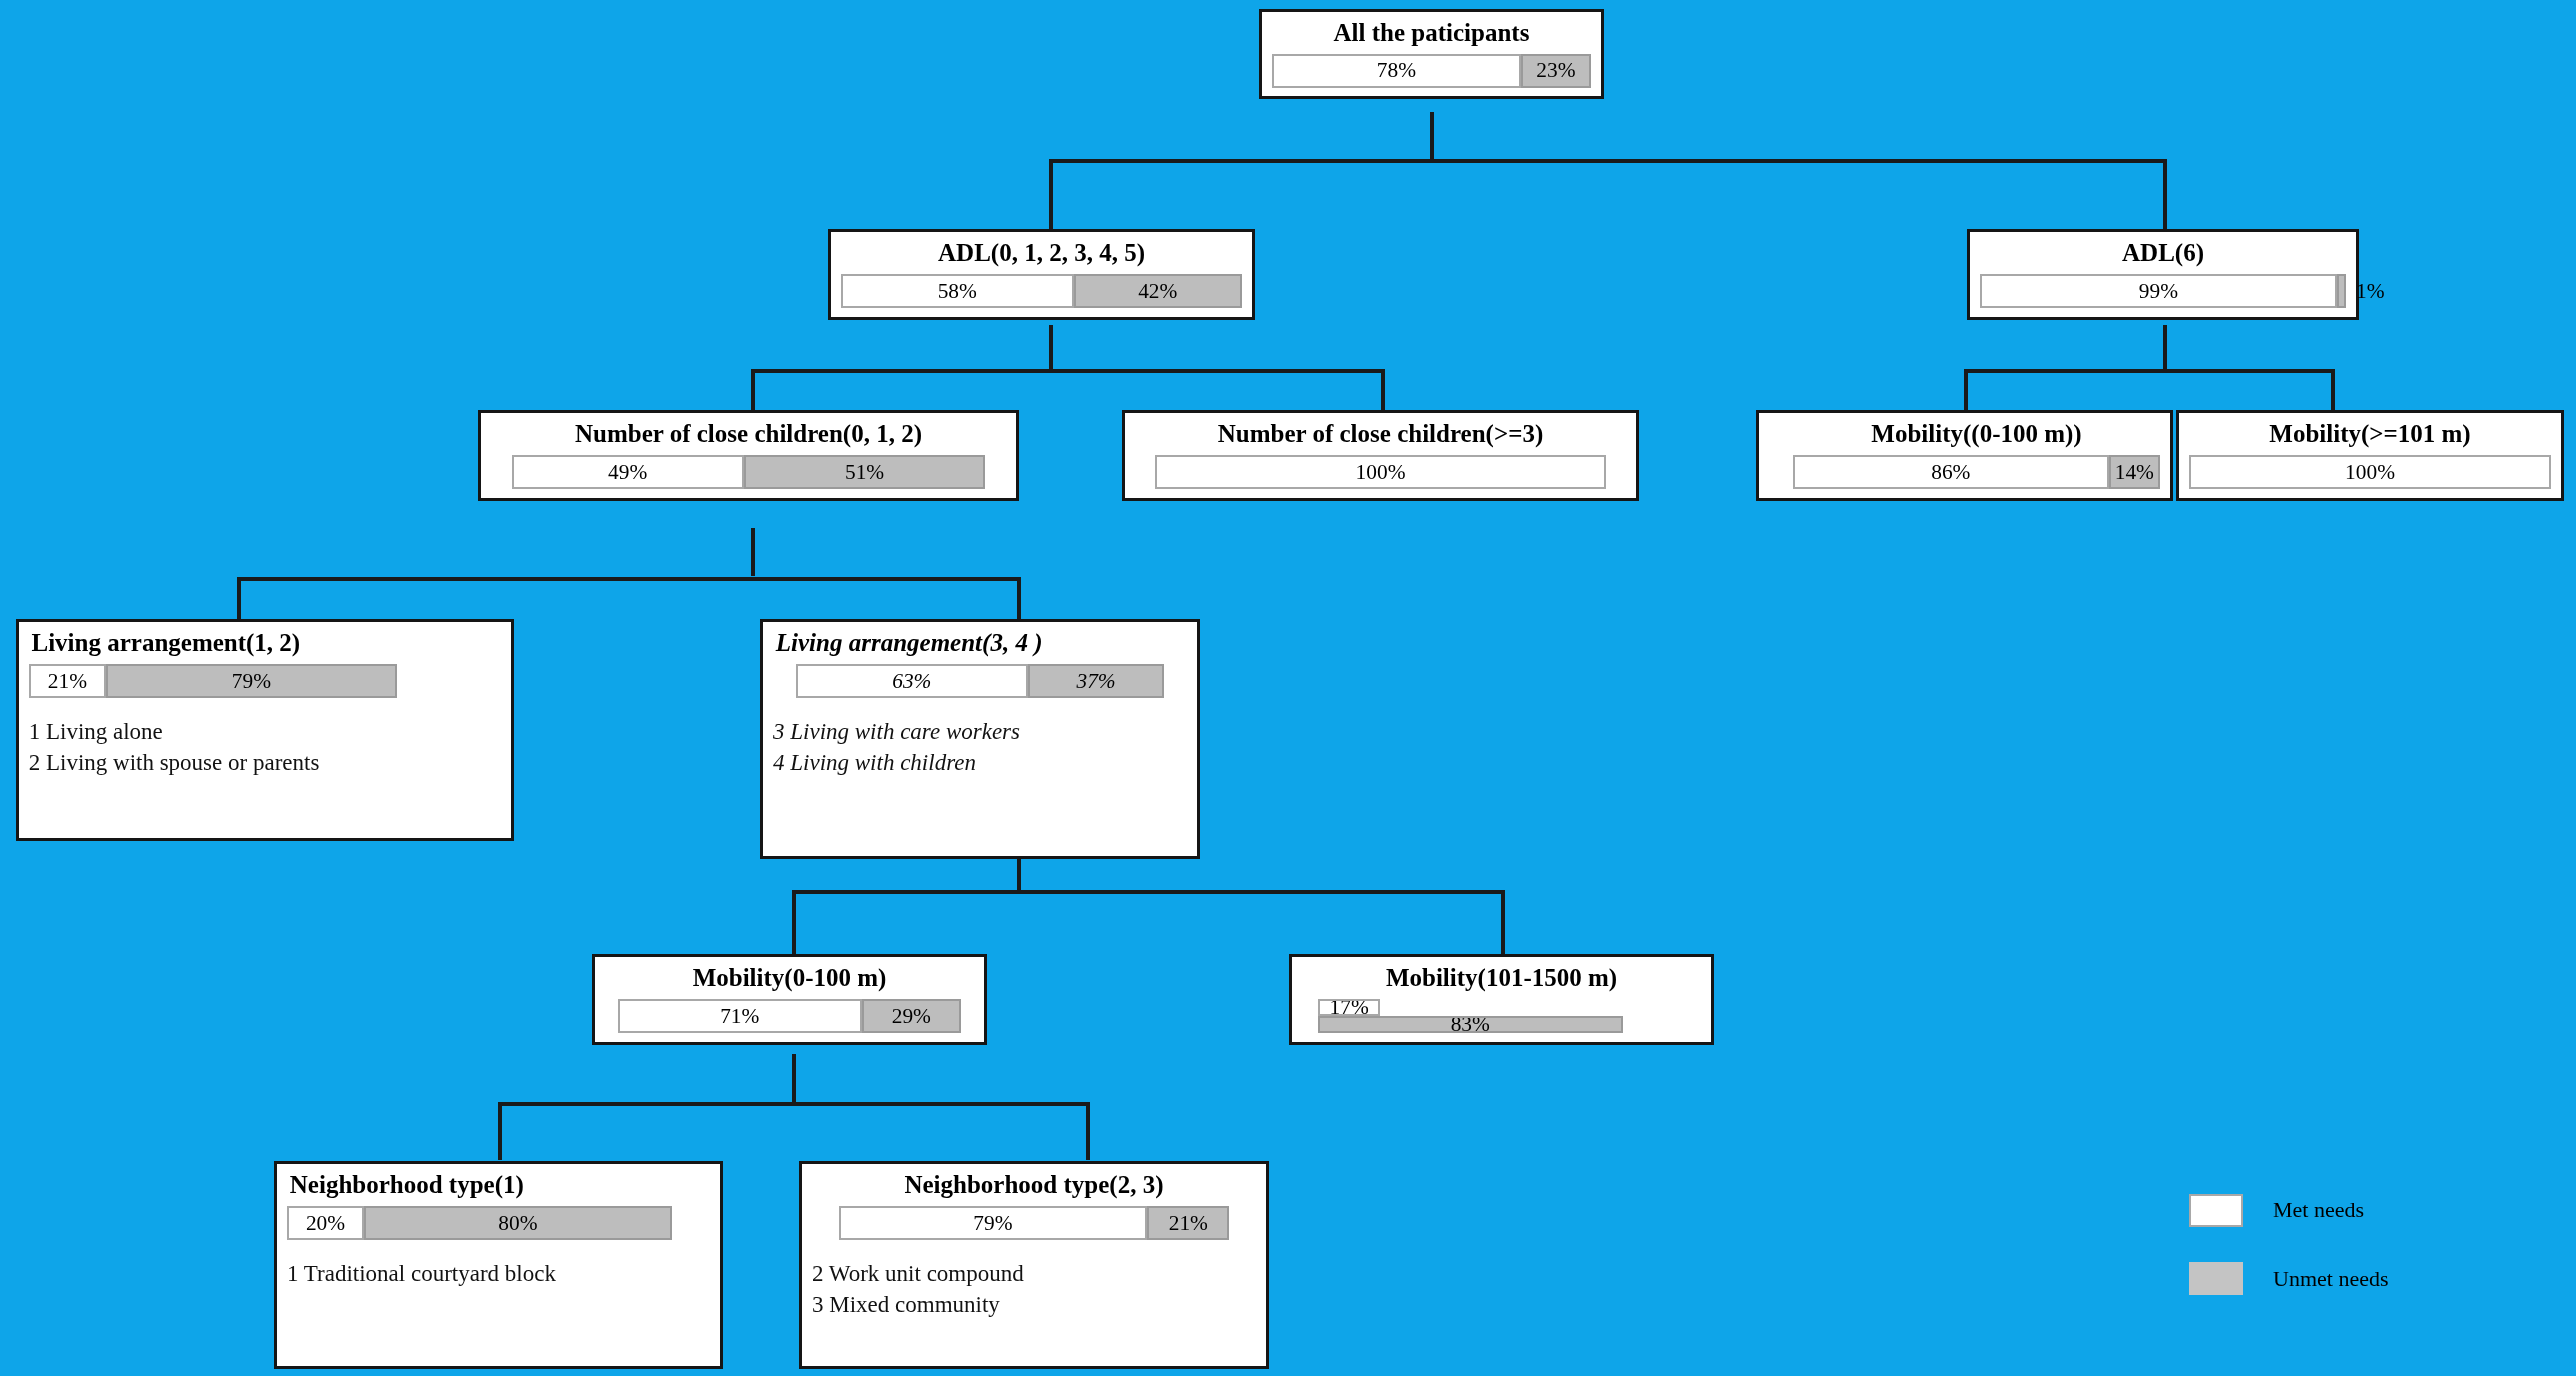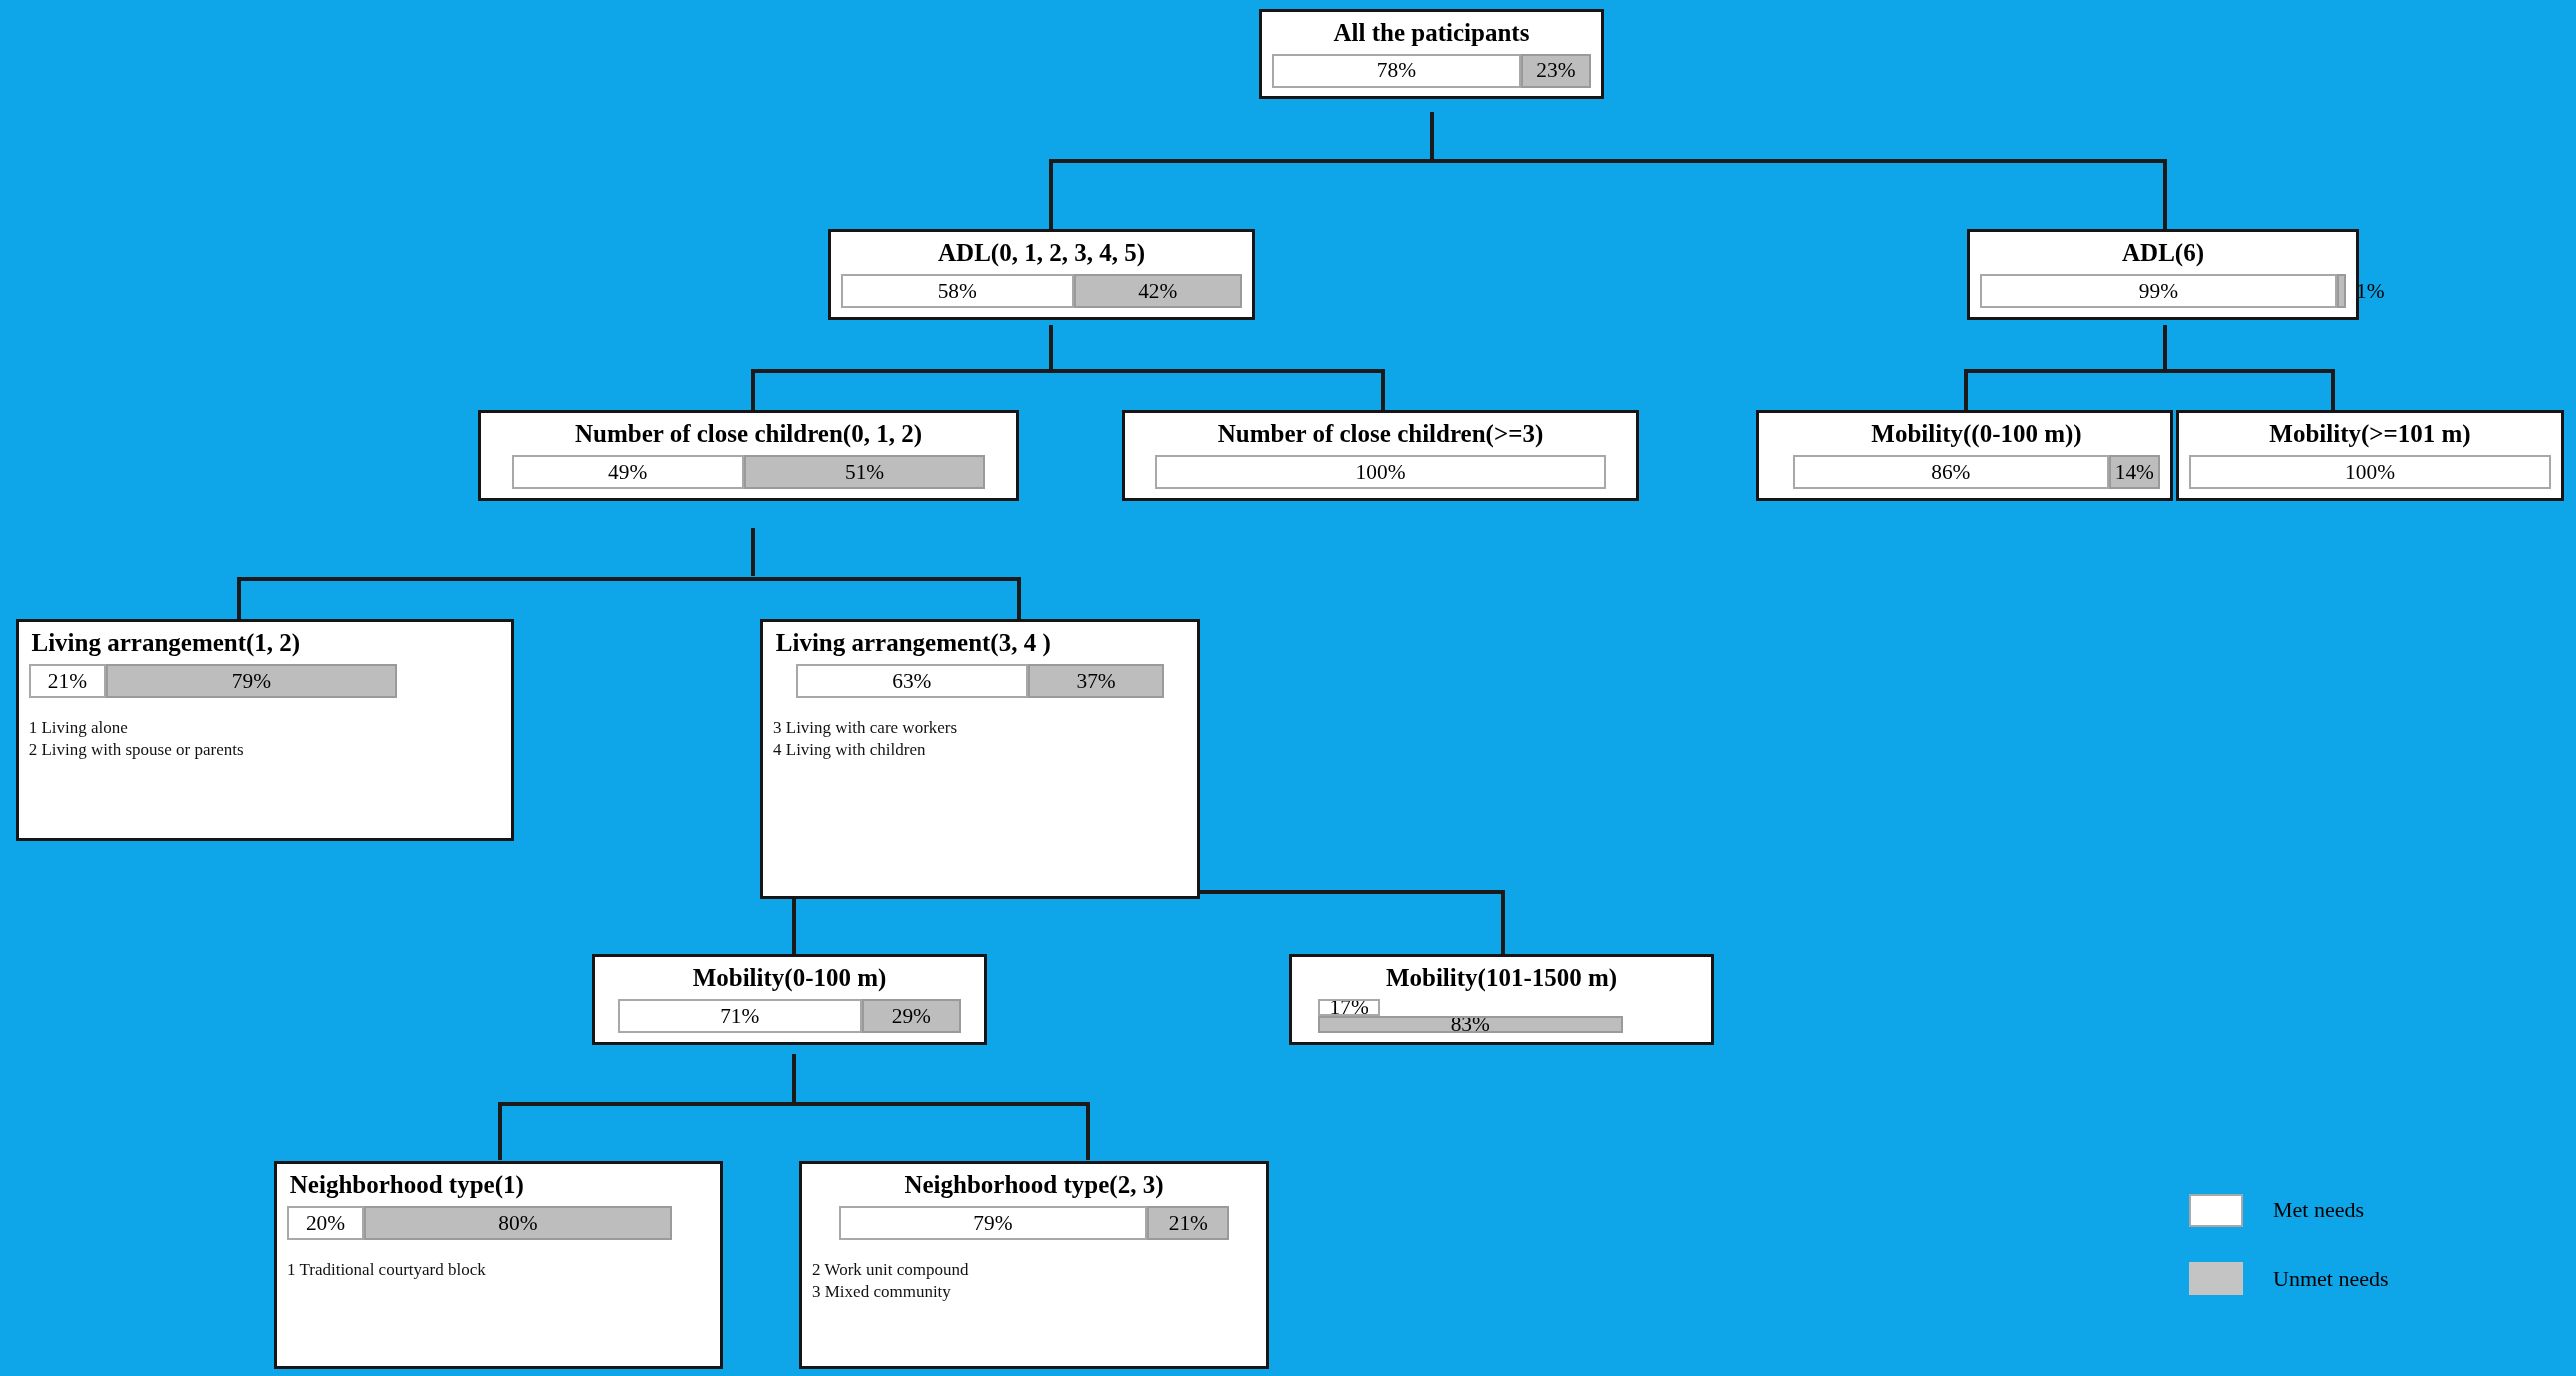--- a/index.html
+++ b/index.html
@@ -76,21 +76,21 @@
     font-size: 21.4px;
     color: #000000;
     top: 50%;
     transform: translateY(-50%);
     white-space: nowrap;
   }
 
   
   .legend-lines {
     margin-top: 18.5px;
-    font-size: 17px;
+    font-size: 23px;
     line-height: 1.34;
     color: #121212;
     white-space: nowrap;
   }
 
   
   #chart-legend {
     position: absolute;
     left: 2189px;
     top: 1190px;
@@ -226,21 +226,21 @@
         <div class="seg seg-met" style="width:21%;">21%</div>
         <div class="seg seg-unmet" style="width:79%;">79%</div>
       </div>
     </div>
     <div class="legend-lines">
       <div>1 Living alone</div>
       <div>2 Living with spouse or parents</div>
     </div>
   </div>
 
-  <div class="node" style="left:760px; top:619px; width:440px; height:280px;">
+  <div class="node" style="left:760px; top:619px; width:440px; height:240px;font-style:italic;">
     <div class="node-title title-left">Living arrangement(3, 4 )</div>
     <div class="bar-wrap">
       <div class="bar" style="width:89%; margin:0 auto;">
         <div class="seg seg-met" style="width:63%;">63%</div>
         <div class="seg seg-unmet" style="width:37%;">37%</div>
       </div>
     </div>
     <div class="legend-lines">
       <div>3 Living with care workers</div>
       <div>4 Living with children</div>

